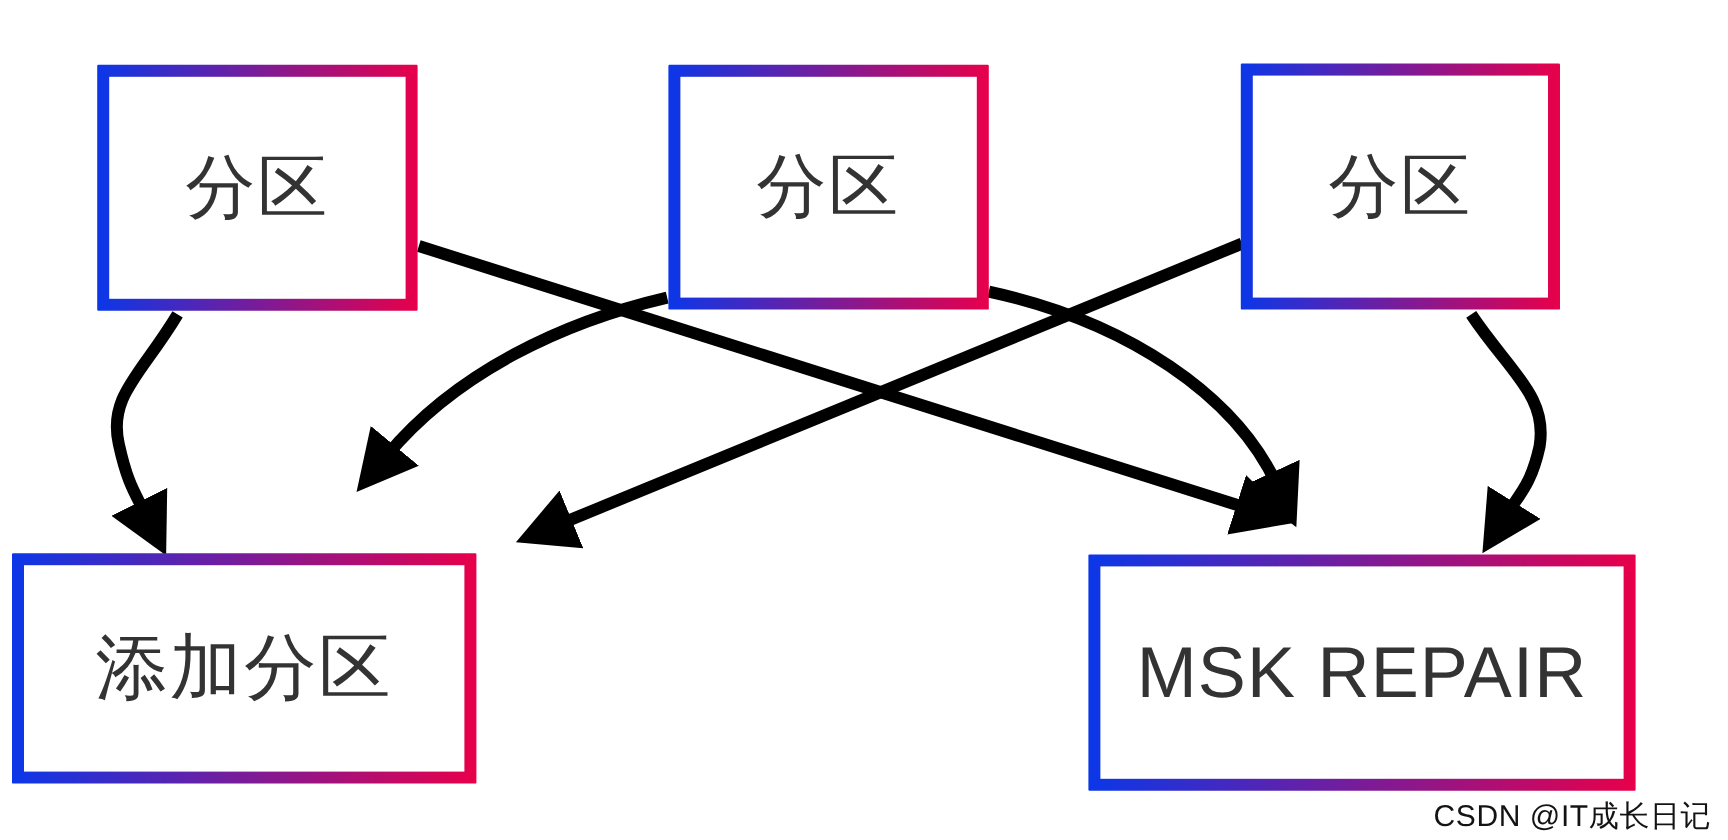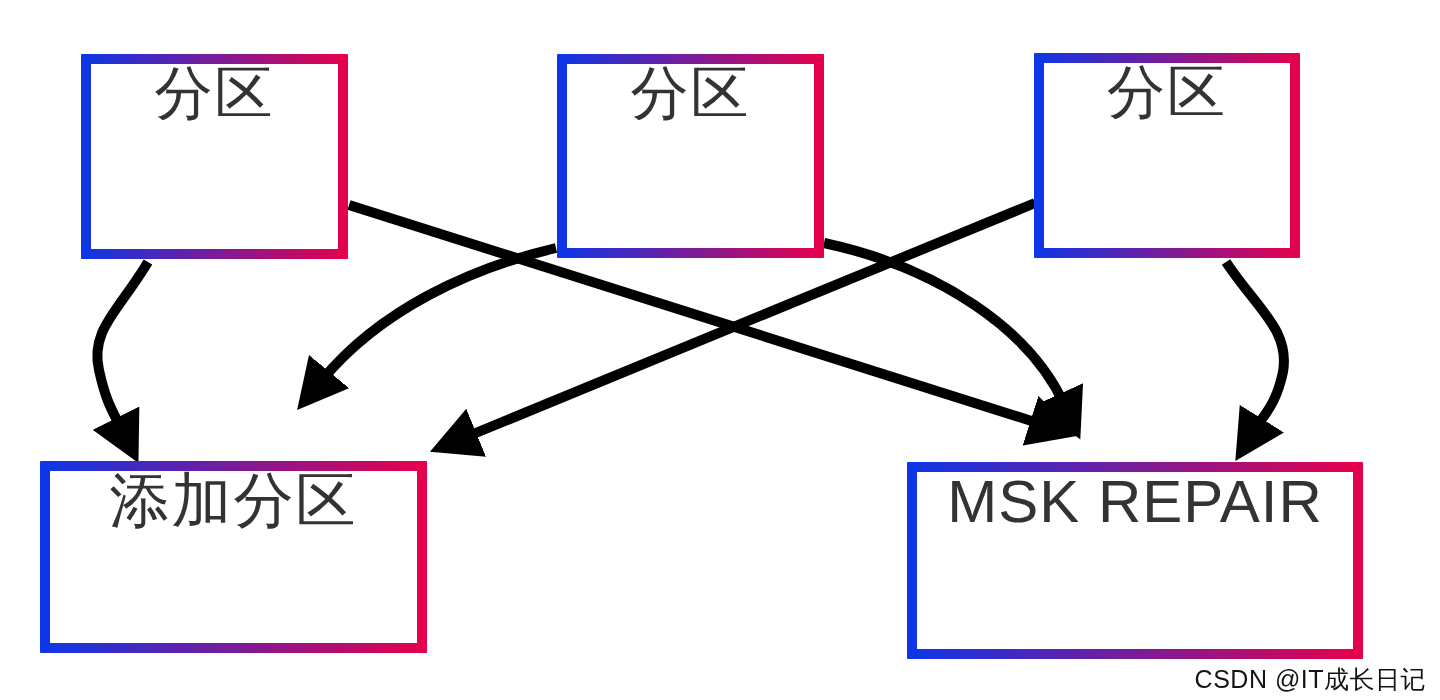--- a/index.html
+++ b/index.html
@@ -36,20 +36,21 @@
     border-radius: 1px;
   }
   .node-inner {
     position: absolute;
     background: #ffffff;
     left: 10px;
     top: 10px;
     right: 10px;
     bottom: 10px;
     display: flex;
+    align-items: center;
     justify-content: center;
   }
   .node-label {
     color: #333333;
     font-weight: 400;
     line-height: 1;
     white-space: nowrap;
     user-select: none;
   }
   .label-cjk {
@@ -119,21 +120,21 @@
     </div>
   </div>
 
   <div class="node" style="left:1034px; top:53px; width:266px; height:205px;
               background:linear-gradient(90deg,#0b37e8 0%,#e8004a 100%);">
     <div class="node-inner">
       <span class="node-label label-cjk">分区</span>
     </div>
   </div>
 
-  <div class="node" style="left:40px; top:461px; width:387px; height:192px;
+  <div class="node" style="left:10px; top:461px; width:387px; height:192px;
               background:linear-gradient(90deg,#0b37e8 0%,#e8004a 100%);">
     <div class="node-inner">
       <span class="node-label label-cjk-lg">添加分区</span>
     </div>
   </div>
 
   <div class="node" style="left:907px; top:462px; width:456px; height:197px;
               background:linear-gradient(90deg,#0b37e8 0%,#e8004a 100%);">
     <div class="node-inner">
       <span class="node-label label-latin">MSK REPAIR</span>

